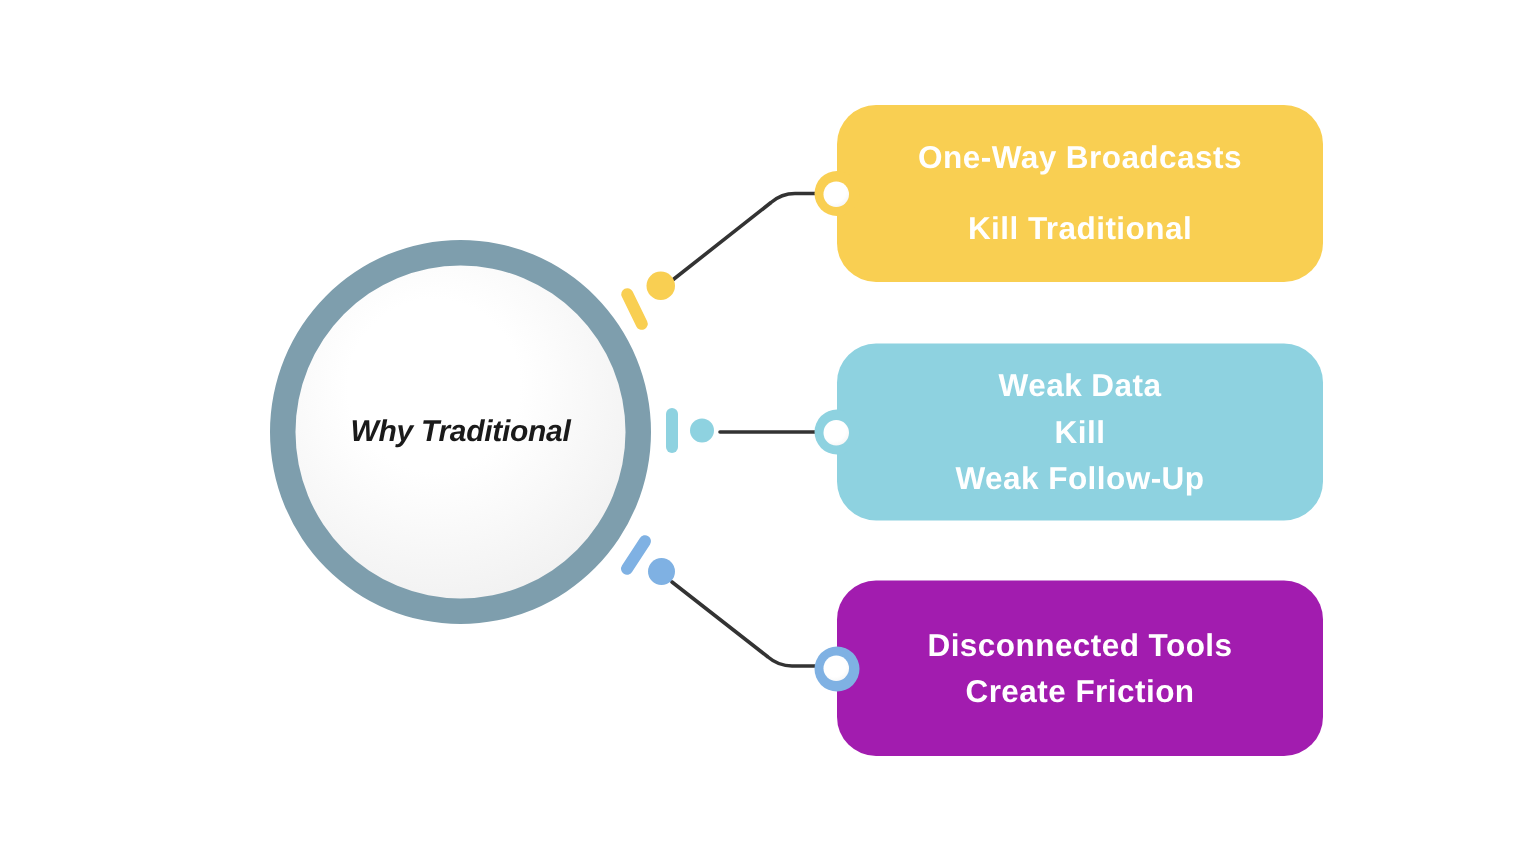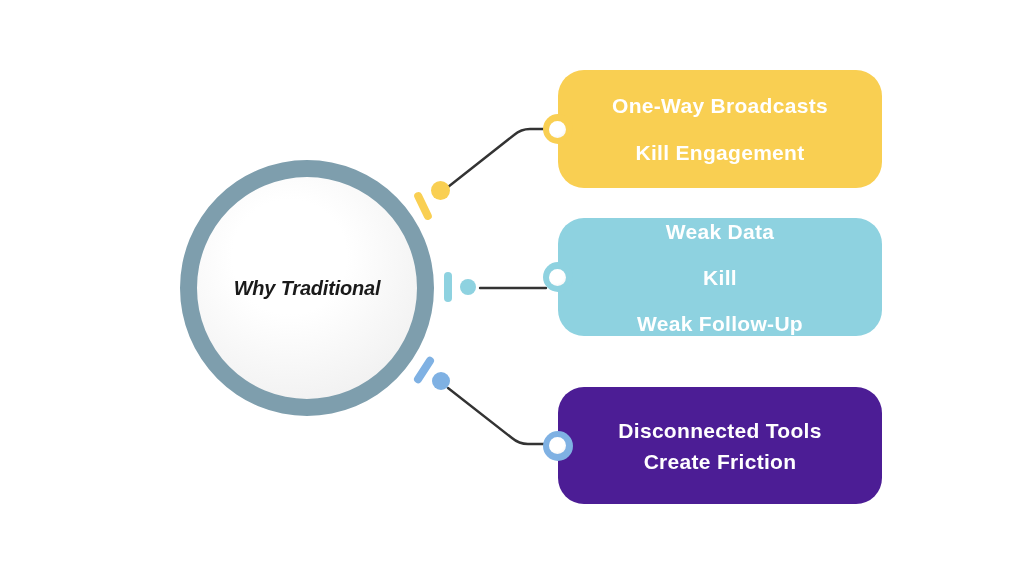--- a/index.html
+++ b/index.html
@@ -47,21 +47,21 @@
   .dot-2{left:460px;top:279px;width:16px;height:16px;}
   .dot-3{left:432px;top:372px;width:18px;height:18px;}
 
   
   .card{
     position:absolute;left:558px;width:324px;height:118px;
     border-radius:26px;
     display:flex;flex-direction:column;align-items:center;justify-content:center;
   }
   .card-1{top:70px;gap:16px;}
-  .card-2{top:218px;gap:15px;}
+  .card-2{top:229px;}
   .card-3{top:387px;height:117px;}
   .card-line{
     color:var(--box-text);font-weight:bold;font-size:21px;line-height:31px;
     letter-spacing:0.3px;white-space:nowrap;text-align:center;
   }
   .bump{
     position:absolute;left:-15px;top:50%;margin-top:-15px;
     width:30px;height:30px;border-radius:50%;
   }
   .port{
@@ -93,31 +93,31 @@
   <div class="central-circle">
     <div class="central-title">
       <div>Why Traditional</div>
     </div>
   </div>
 
   <div class="card card-1" style="background: rgb(249, 207, 82);">
     <div class="bump" style="background: rgb(249, 207, 82);"></div>
     <div class="port"></div>
     <div class="card-line">One-Way Broadcasts</div>
-    <div class="card-line">Kill Engagement</div>
+    <div class="card-line">Kill Traditional</div>
   </div>
 
   <div class="card card-2" style="background: rgb(142, 210, 224);">
     <div class="bump" style="background: rgb(142, 210, 224);"></div>
     <div class="port"></div>
     <div class="card-line">Weak Data</div>
     <div class="card-line">Kill</div>
     <div class="card-line">Weak Follow-Up</div>
   </div>
 
-  <div class="card card-3" style="background: #4c1d95;">
+  <div class="card card-3" style="background: #a21caf;">
     <div class="bump" style="background: rgb(127, 177, 227);"></div>
     <div class="port"></div>
     <div class="card-line">Disconnected Tools</div>
     <div class="card-line">Create Friction</div>
   </div>
 
 </div>
 
 </body></html>

